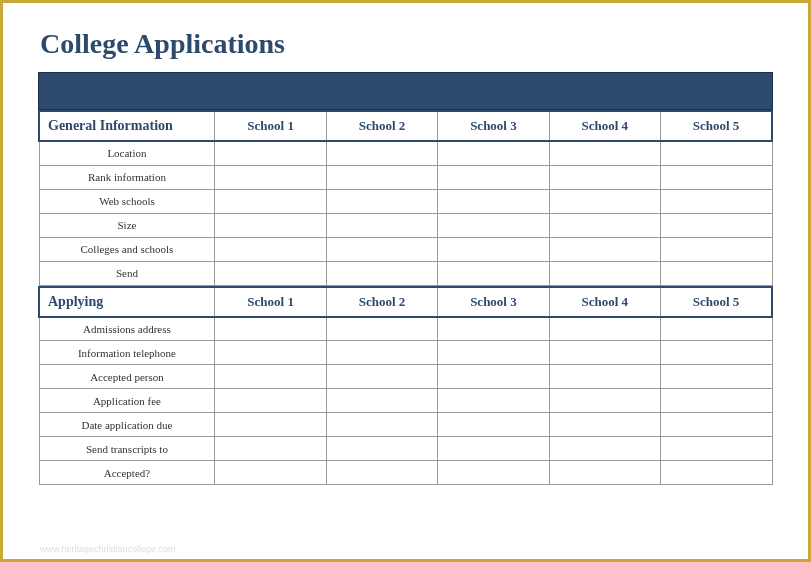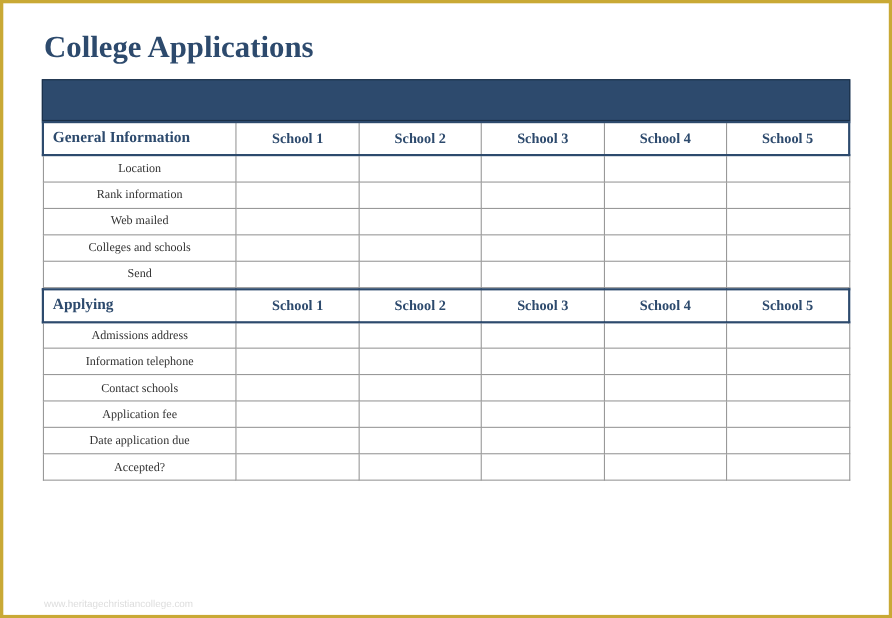--- a/index.html
+++ b/index.html
@@ -101,21 +101,29 @@
     </tr>
     <tr>
       <td>Rank information</td>
       <td></td>
       <td></td>
       <td></td>
       <td></td>
       <td></td>
     </tr>
     <tr>
-      <td>Web mailed</td>
+      <td>Web schools</td>
+      <td></td>
+      <td></td>
+      <td></td>
+      <td></td>
+      <td></td>
+    </tr>
+    <tr>
+      <td>Size</td>
       <td></td>
       <td></td>
       <td></td>
       <td></td>
       <td></td>
     </tr>
     <tr>
       <td>Colleges and schools</td>
       <td></td>
       <td></td>
@@ -156,37 +164,45 @@
     </tr>
     <tr>
       <td>Information telephone</td>
       <td></td>
       <td></td>
       <td></td>
       <td></td>
       <td></td>
     </tr>
     <tr>
-      <td>Contact schools</td>
+      <td>Accepted person</td>
       <td></td>
       <td></td>
       <td></td>
       <td></td>
       <td></td>
     </tr>
     <tr>
       <td>Application fee</td>
       <td></td>
       <td></td>
       <td></td>
       <td></td>
       <td></td>
     </tr>
     <tr>
       <td>Date application due</td>
+      <td></td>
+      <td></td>
+      <td></td>
+      <td></td>
+      <td></td>
+    </tr>
+    <tr>
+      <td>Send transcripts to</td>
       <td></td>
       <td></td>
       <td></td>
       <td></td>
       <td></td>
     </tr>
     <tr>
       <td>Accepted?</td>
       <td></td>
       <td></td>

